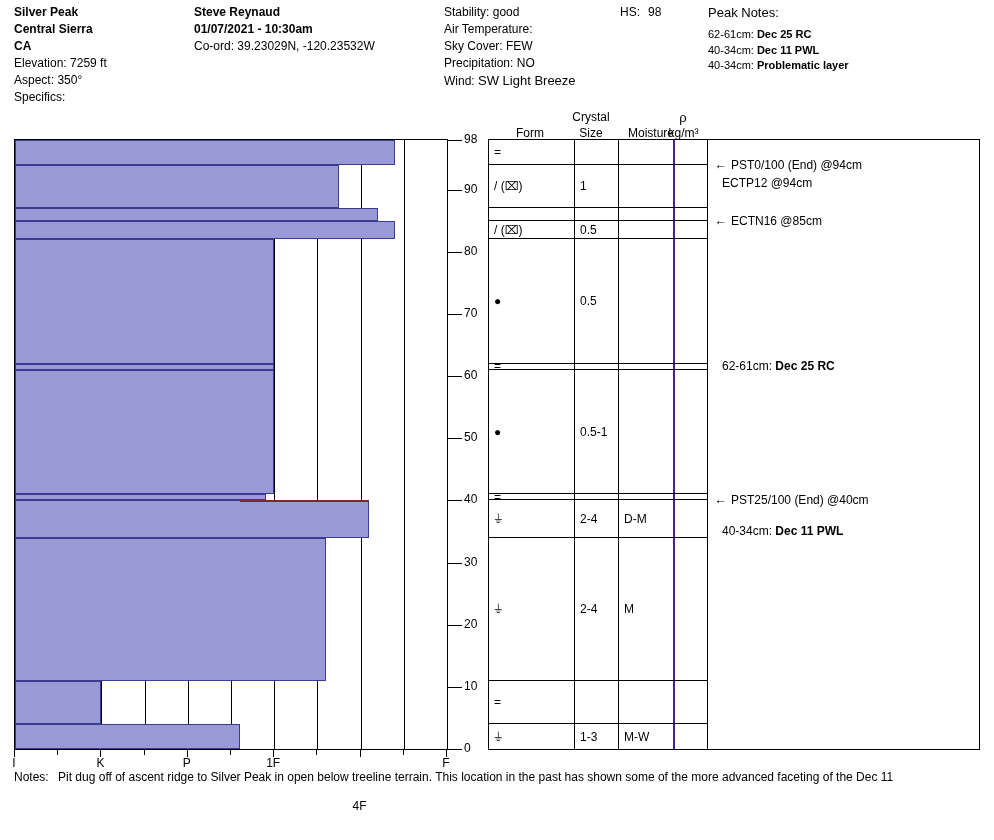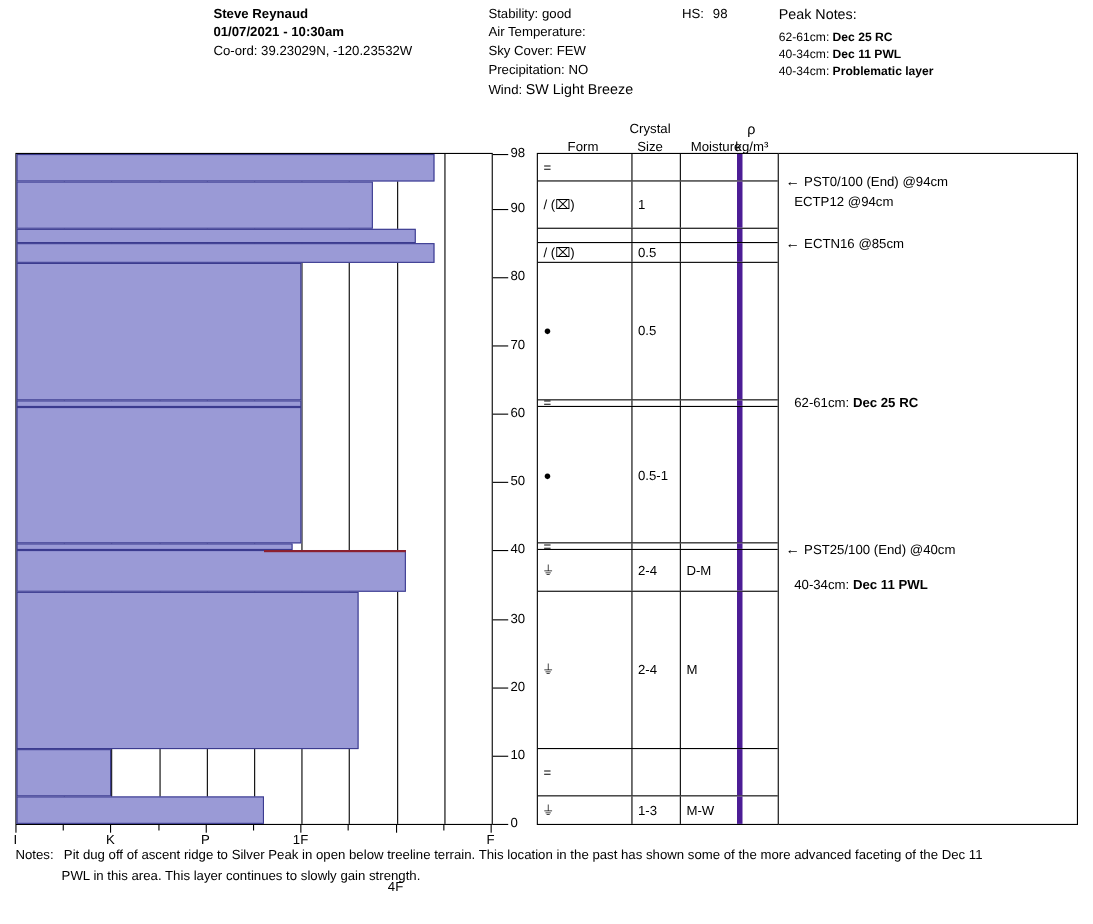--- a/index.html
+++ b/index.html
@@ -36,21 +36,21 @@
   .dtick{position:absolute;left:0;width:14px;height:1px;background:#000;}
   .dlabel{position:absolute;left:16px;font-size:12px;transform:translateY(-8px);}
 
   
   .ltable{position:absolute;left:488px;top:139px;width:220px;height:611px;
           border:1px solid #000;box-sizing:border-box;}
   .lrow{position:absolute;left:0;right:0;border-bottom:1px solid #000;box-sizing:border-box;}
   .lrow:last-child{border-bottom:none;}
   .cform{position:absolute;left:0;width:86px;top:0;bottom:0;border-right:1px solid #000;box-sizing:border-box;}
   .csize{position:absolute;left:86px;width:44px;top:0;bottom:0;border-right:1px solid #000;box-sizing:border-box;}
-  .cmoist{position:absolute;left:130px;width:56px;top:0;bottom:0;border-right:5px solid #4c1d95;box-sizing:border-box;text-decoration:underline;}
+  .cmoist{position:absolute;left:130px;width:56px;top:0;bottom:0;border-right:2px solid #4c1d95;box-sizing:border-box;text-decoration:underline;}
   .cdens{position:absolute;left:186px;right:0;top:0;bottom:0;box-sizing:border-box;}
   .cellTxt{position:absolute;left:5px;top:50%;transform:translateY(-50%);font-size:12px;white-space:nowrap;}
 
   
   .thead{position:absolute;top:110px;left:488px;width:500px;height:30px;}
   .th{position:absolute;font-size:12px;text-align:center;}
 
   
   .comments{position:absolute;left:708px;top:139px;width:272px;height:611px;
             border:1px solid #000;border-left:none;box-sizing:border-box;}
@@ -70,20 +70,36 @@
   
   .wm{position:absolute;left:52px;top:168px;width:180px;height:80px;opacity:.45;pointer-events:none;}
   .wmtext{position:absolute;left:30px;top:32px;font-size:19px;font-weight:bold;letter-spacing:3px;color:#c8a87a;}
   .flake{position:absolute;left:78px;top:-14px;font-size:86px;color:#cfdcea;line-height:86px;}
 </style>
 </head>
 <body>
 
 <div class="hdr">
 
+  <div class="col c1">
+    <div class="row bold">Silver Peak</div>
+    <div class="row bold">Central Sierra</div>
+    <div class="row bold">CA</div>
+    <div class="row">
+      <span class="lbl">Elevation:</span>
+      <span class="val">7259 ft</span>
+    </div>
+    <div class="row">
+      <span class="lbl">Aspect:</span>
+      <span class="val">350°</span>
+    </div>
+    <div class="row">
+      <span class="lbl">Specifics:</span>
+    </div>
+  </div>
 
   <div class="col c2">
     <div class="row bold">Steve Reynaud</div>
     <div class="row bold">01/07/2021 - 10:30am</div>
     <div class="row">
       <span class="lbl">Co-ord:</span>
       <span class="val">39.23029N, -120.23532W</span>
     </div>
   </div>
 
@@ -336,14 +352,13 @@
     <div class="htick" style="left: 345.6px;"></div>
     <div class="hlabel" style="left: 345.6px; margin-top: 43px;">4F</div>
     <div class="htick" style="left: 388.8px; height: 5px;"></div>
     <div class="htick" style="left: 432px;"></div>
     <div class="hlabel" style="left: 432px;">F</div>
   </div>
 
 <div class="notes">
   <span class="k">Notes:</span>
   <span style="margin-left:6px;">Pit dug off of ascent ridge to Silver Peak in open below treeline terrain.  This location in the past has shown some of the  more advanced faceting of the Dec 11</span>
-  <div style="margin-left:42px;">PWL in this area.  This layer continues to slowly gain strength.</div>
 </div>
 
 </body></html>

